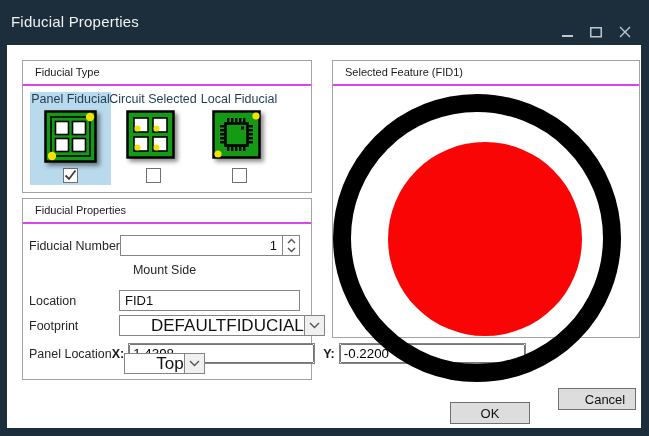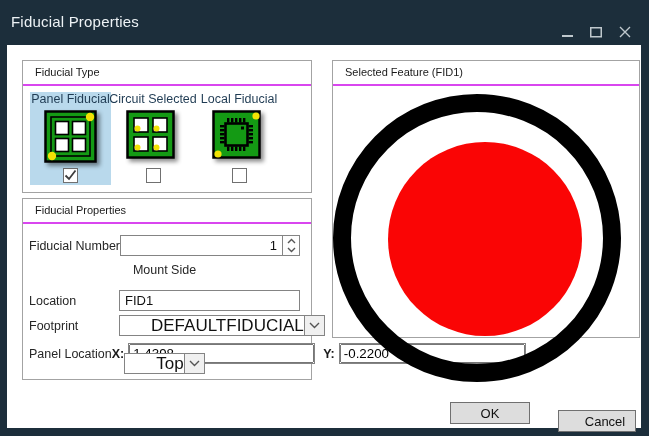--- a/index.html
+++ b/index.html
@@ -53,21 +53,21 @@
   .xy{font-size:12.5px;font-weight:bold;color:#1a1a1a;margin-right:4px;}
   .xy.y{margin-left:8px;}
   .locfield{flex:0 0 78px;height:21px;box-sizing:border-box;border:1px solid #848484;display:flex;}
   .locfield.yf{flex:0 0 81px;}
   
   .feature-body{width:306px;height:310px;position:relative;}
   .feature-body svg{position:absolute;left:0;top:0;}
   
   .btn{position:absolute;height:22px;background:#dddddd;border:1px solid #707070;box-sizing:border-box;font-size:13px;color:#111;display:flex;align-items:center;justify-content:center;cursor:default;}
   #btn-ok{left:443px;top:357px;width:80px;}
-  #btn-cancel{left:551px;top:365px;width:78px;padding-left:16px;}
+  #btn-cancel{left:551px;top:343px;width:78px;padding-left:16px;}
 </style>
 </head>
 <body>
 
 <div class="titlebar">
   <div class="title">Fiducial Properties</div>
   <div class="win-controls">
     <div class="wc">
       <svg width="11" height="3">
           <rect x="0" y="0" width="11" height="2" fill="#bfc8cd"></rect>

